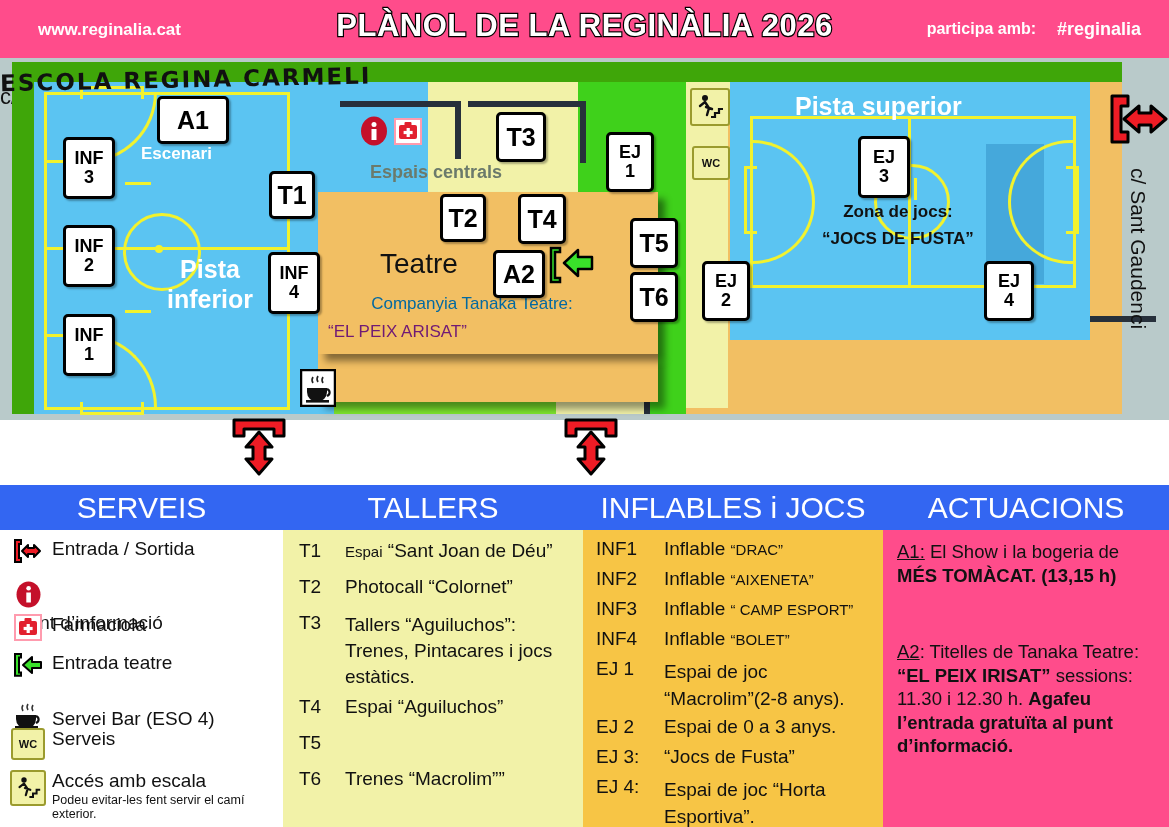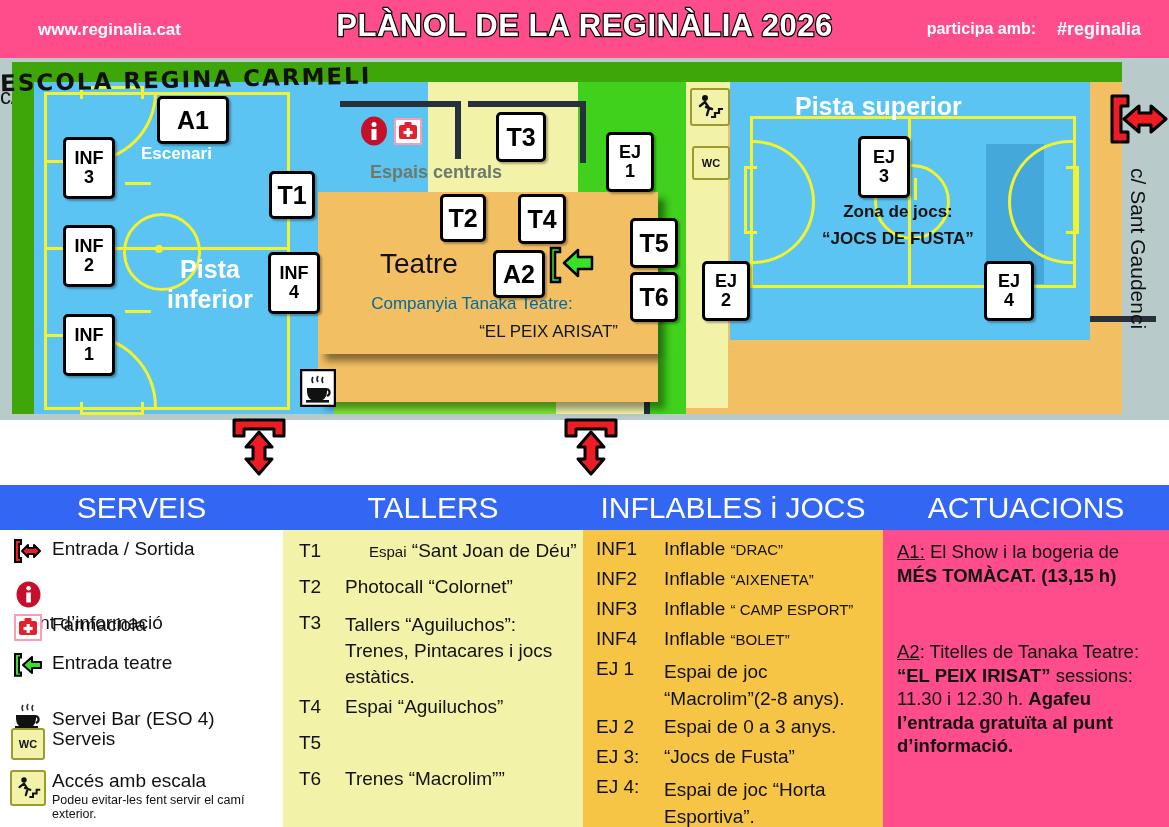--- a/index.html
+++ b/index.html
@@ -48,21 +48,21 @@
       font-family:"DejaVu Sans",sans-serif;letter-spacing:2px;transform:rotate(-1.2deg);}
   .lbl-street-b{left:718px;top:377px;font-size:22px;color:#111;}
   .lbl-street-r{position:absolute;left:1126px;top:110px;font-size:21px;color:#111;
       writing-mode:vertical-rl;}
 
   
   .teatre{left:318px;top:134px;width:340px;height:162px;background:#F2BF63;
       box-shadow:7px 7px 7px rgba(0,0,0,.45);}
   .teatre-title{position:absolute;left:62px;top:56px;font-size:28px;color:#111;}
   .teatre-sub1{position:absolute;left:4px;top:102px;width:300px;text-align:center;font-size:17px;color:#0369a1;}
-  .teatre-sub2{position:absolute;left:10px;top:130px;width:290px;text-align:right;font-size:17px;color:#0f172a;}
+  .teatre-sub2{position:absolute;left:10px;top:130px;width:290px;text-align:left;font-size:17px;color:#701a75;}
   .teatre-bottom{left:318px;top:296px;width:340px;height:48px;background:#F2BF63;
       box-shadow:7px 7px 7px rgba(0,0,0,.4);}
 
   
   .wall{position:absolute;background:#27303B;}
 
   
   .badge{position:absolute;background:#fff;border:3px solid #000;border-radius:5px;
       display:flex;align-items:center;justify-content:center;text-align:center;
       font-weight:700;color:#000;box-shadow:2px 2px 2px rgba(0,0,0,.3);}
@@ -95,21 +95,21 @@
   .bg4{background:#FF4C8B;}
 
   .srow{position:absolute;display:flex;align-items:flex-start;}
   .srow .ic{width:36px;flex:0 0 36px;display:flex;align-items:center;justify-content:center;}
   .srow .tx{font-size:19px;color:#111;padding-left:6px;}
   .srow .tx small{display:block;font-size:12.5px;line-height:14px;margin-top:1px;}
 
   .trow{position:absolute;font-size:19px;color:#111;display:flex;}
   .trow .k{flex:0 0 44px;}
   .trow .v{padding-left:2px;}
-  .trow .v .sm{font-size:15px;margin-left:24px;}
+  .trow .v .sm{font-size:15px;}
 
   .irow{position:absolute;font-size:19px;color:#111;display:flex;}
   .irow .k{flex:0 0 68px;}
   .irow .v .sm{font-size:15px;}
 
   .arow{position:absolute;font-size:18.5px;color:#111;line-height:23.5px;width:262px;}
   .arow u{text-decoration:underline;}
   .arow b{font-weight:700;}
 </style>
 </head>

